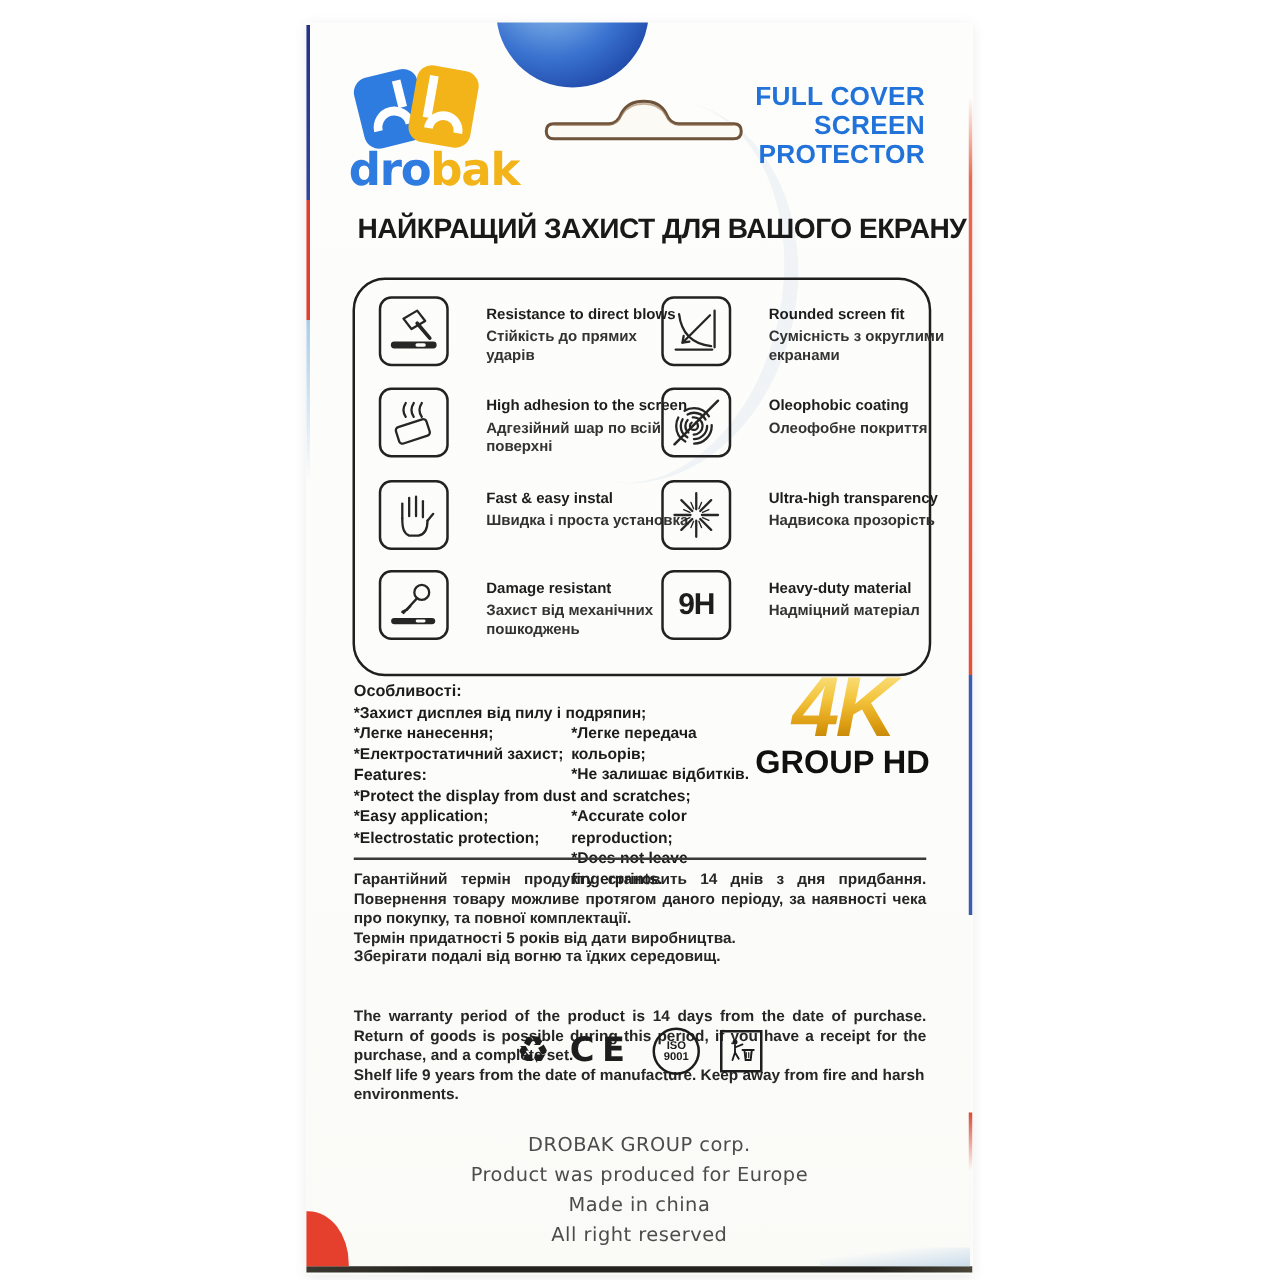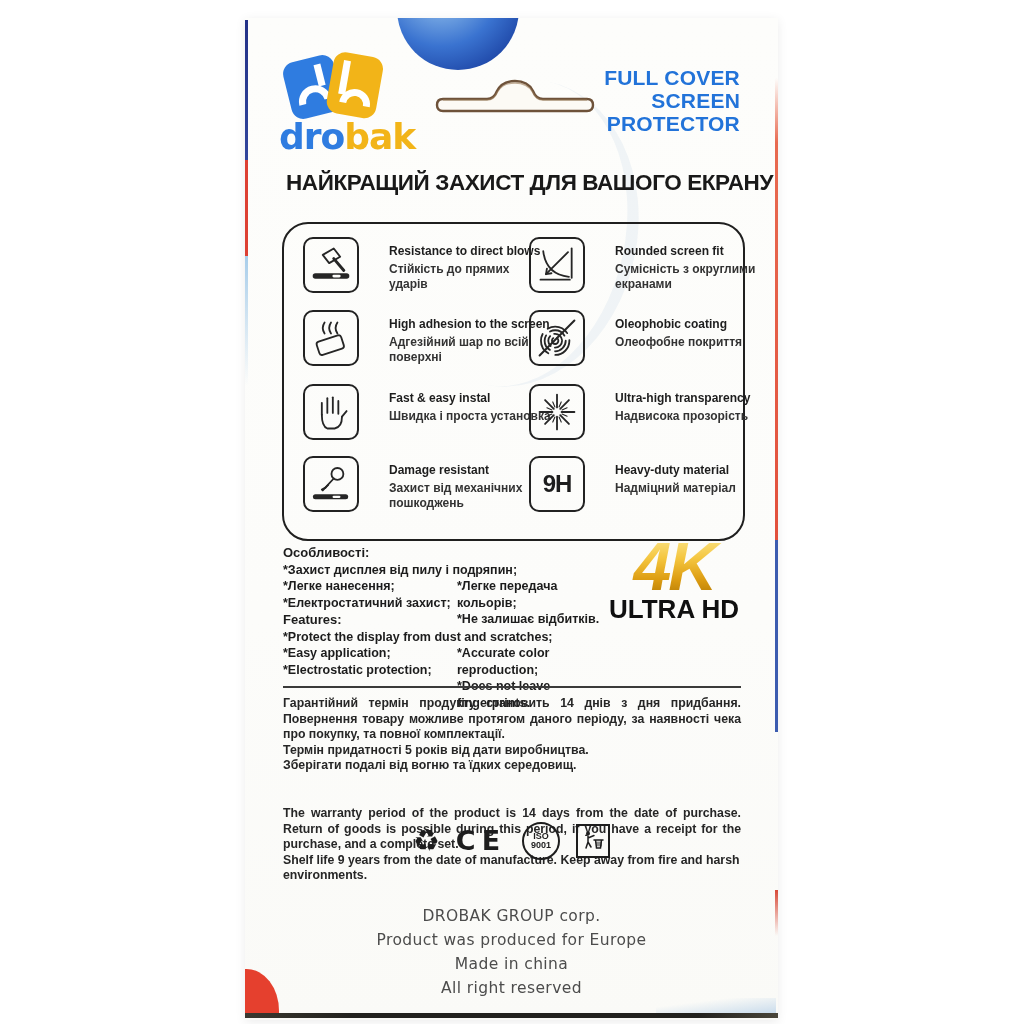--- a/index.html
+++ b/index.html
@@ -253,21 +253,21 @@
         </div>
         <div class="c2">
           <div>*Легке передача кольорів;</div>
           <div>*Не залишає відбитків.</div>
         </div>
       </div>
     </div>
 
     <div class="badge4k">
       <div class="k4">4K</div>
-      <div class="uhd">ULTRA HD</div>
+      <div class="uhd">GROUP HD</div>
     </div>
 
     <div class="specs" style="top:594px;">
       <div class="ttl">Features:</div>
       <div>*Protect the display from dust and scratches;</div>
       <div class="cols">
         <div class="c1">
           <div>*Easy application;</div>
           <div>*Electrostatic protection;</div>
         </div>

